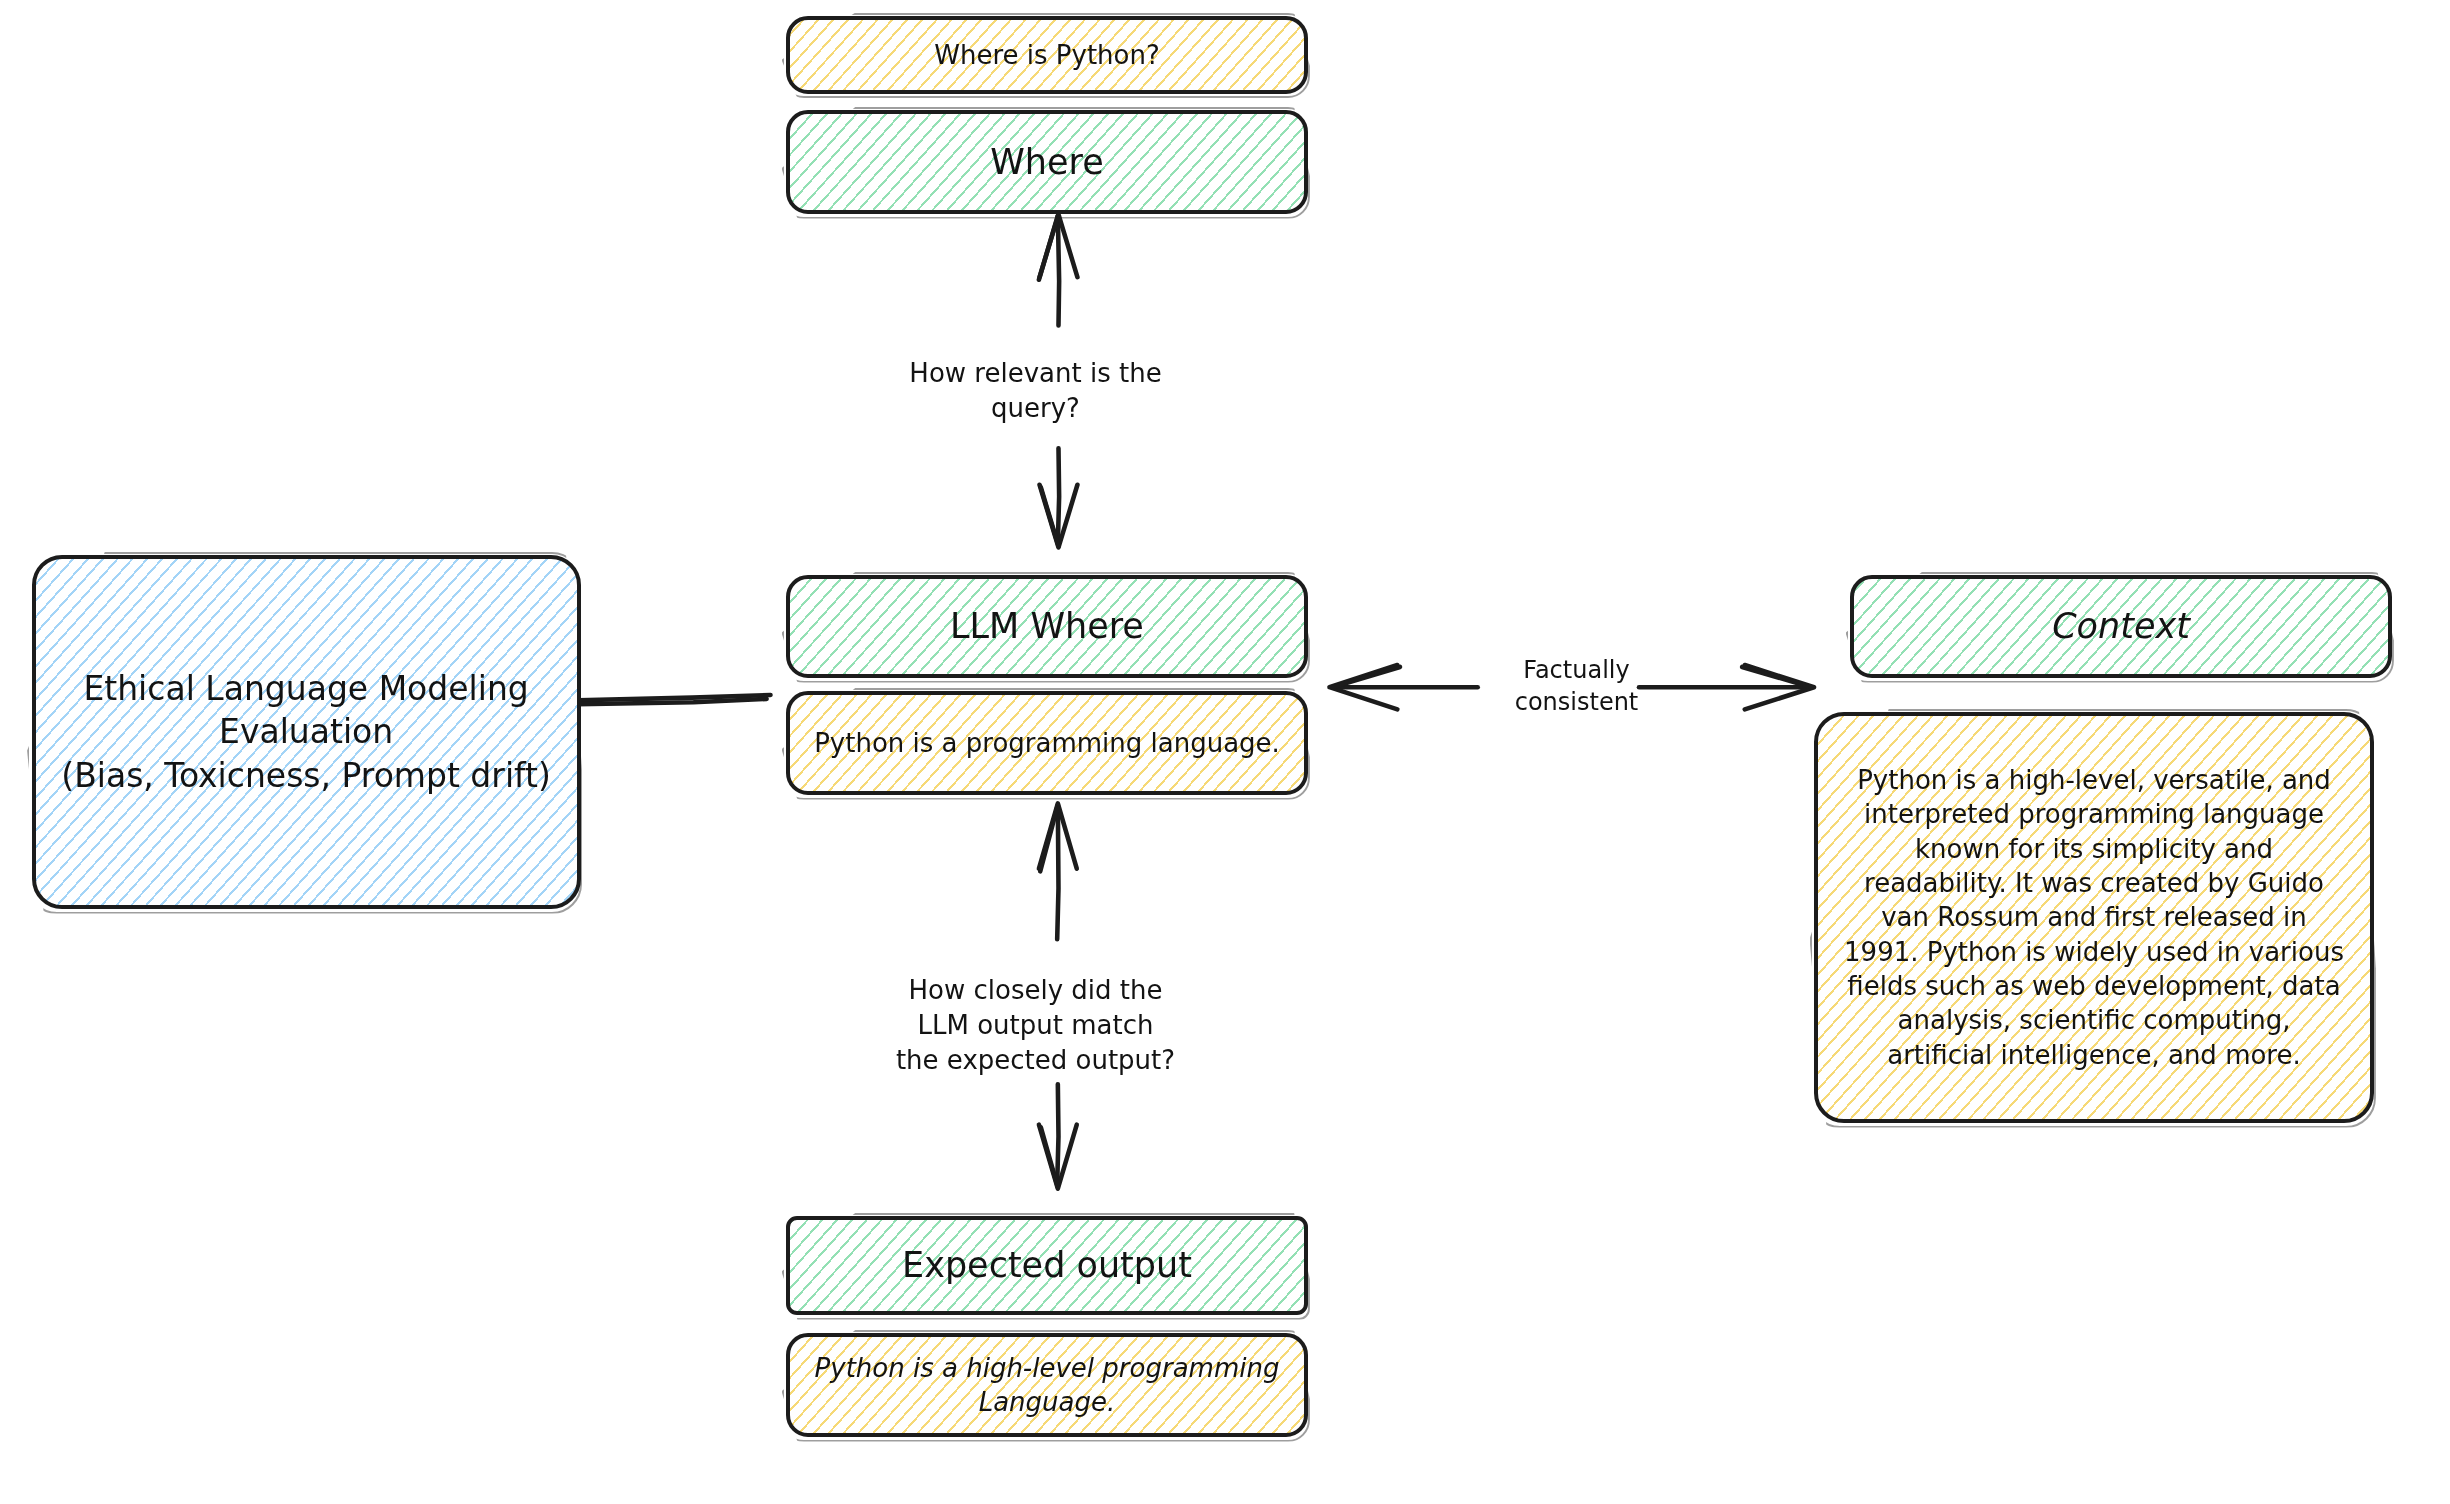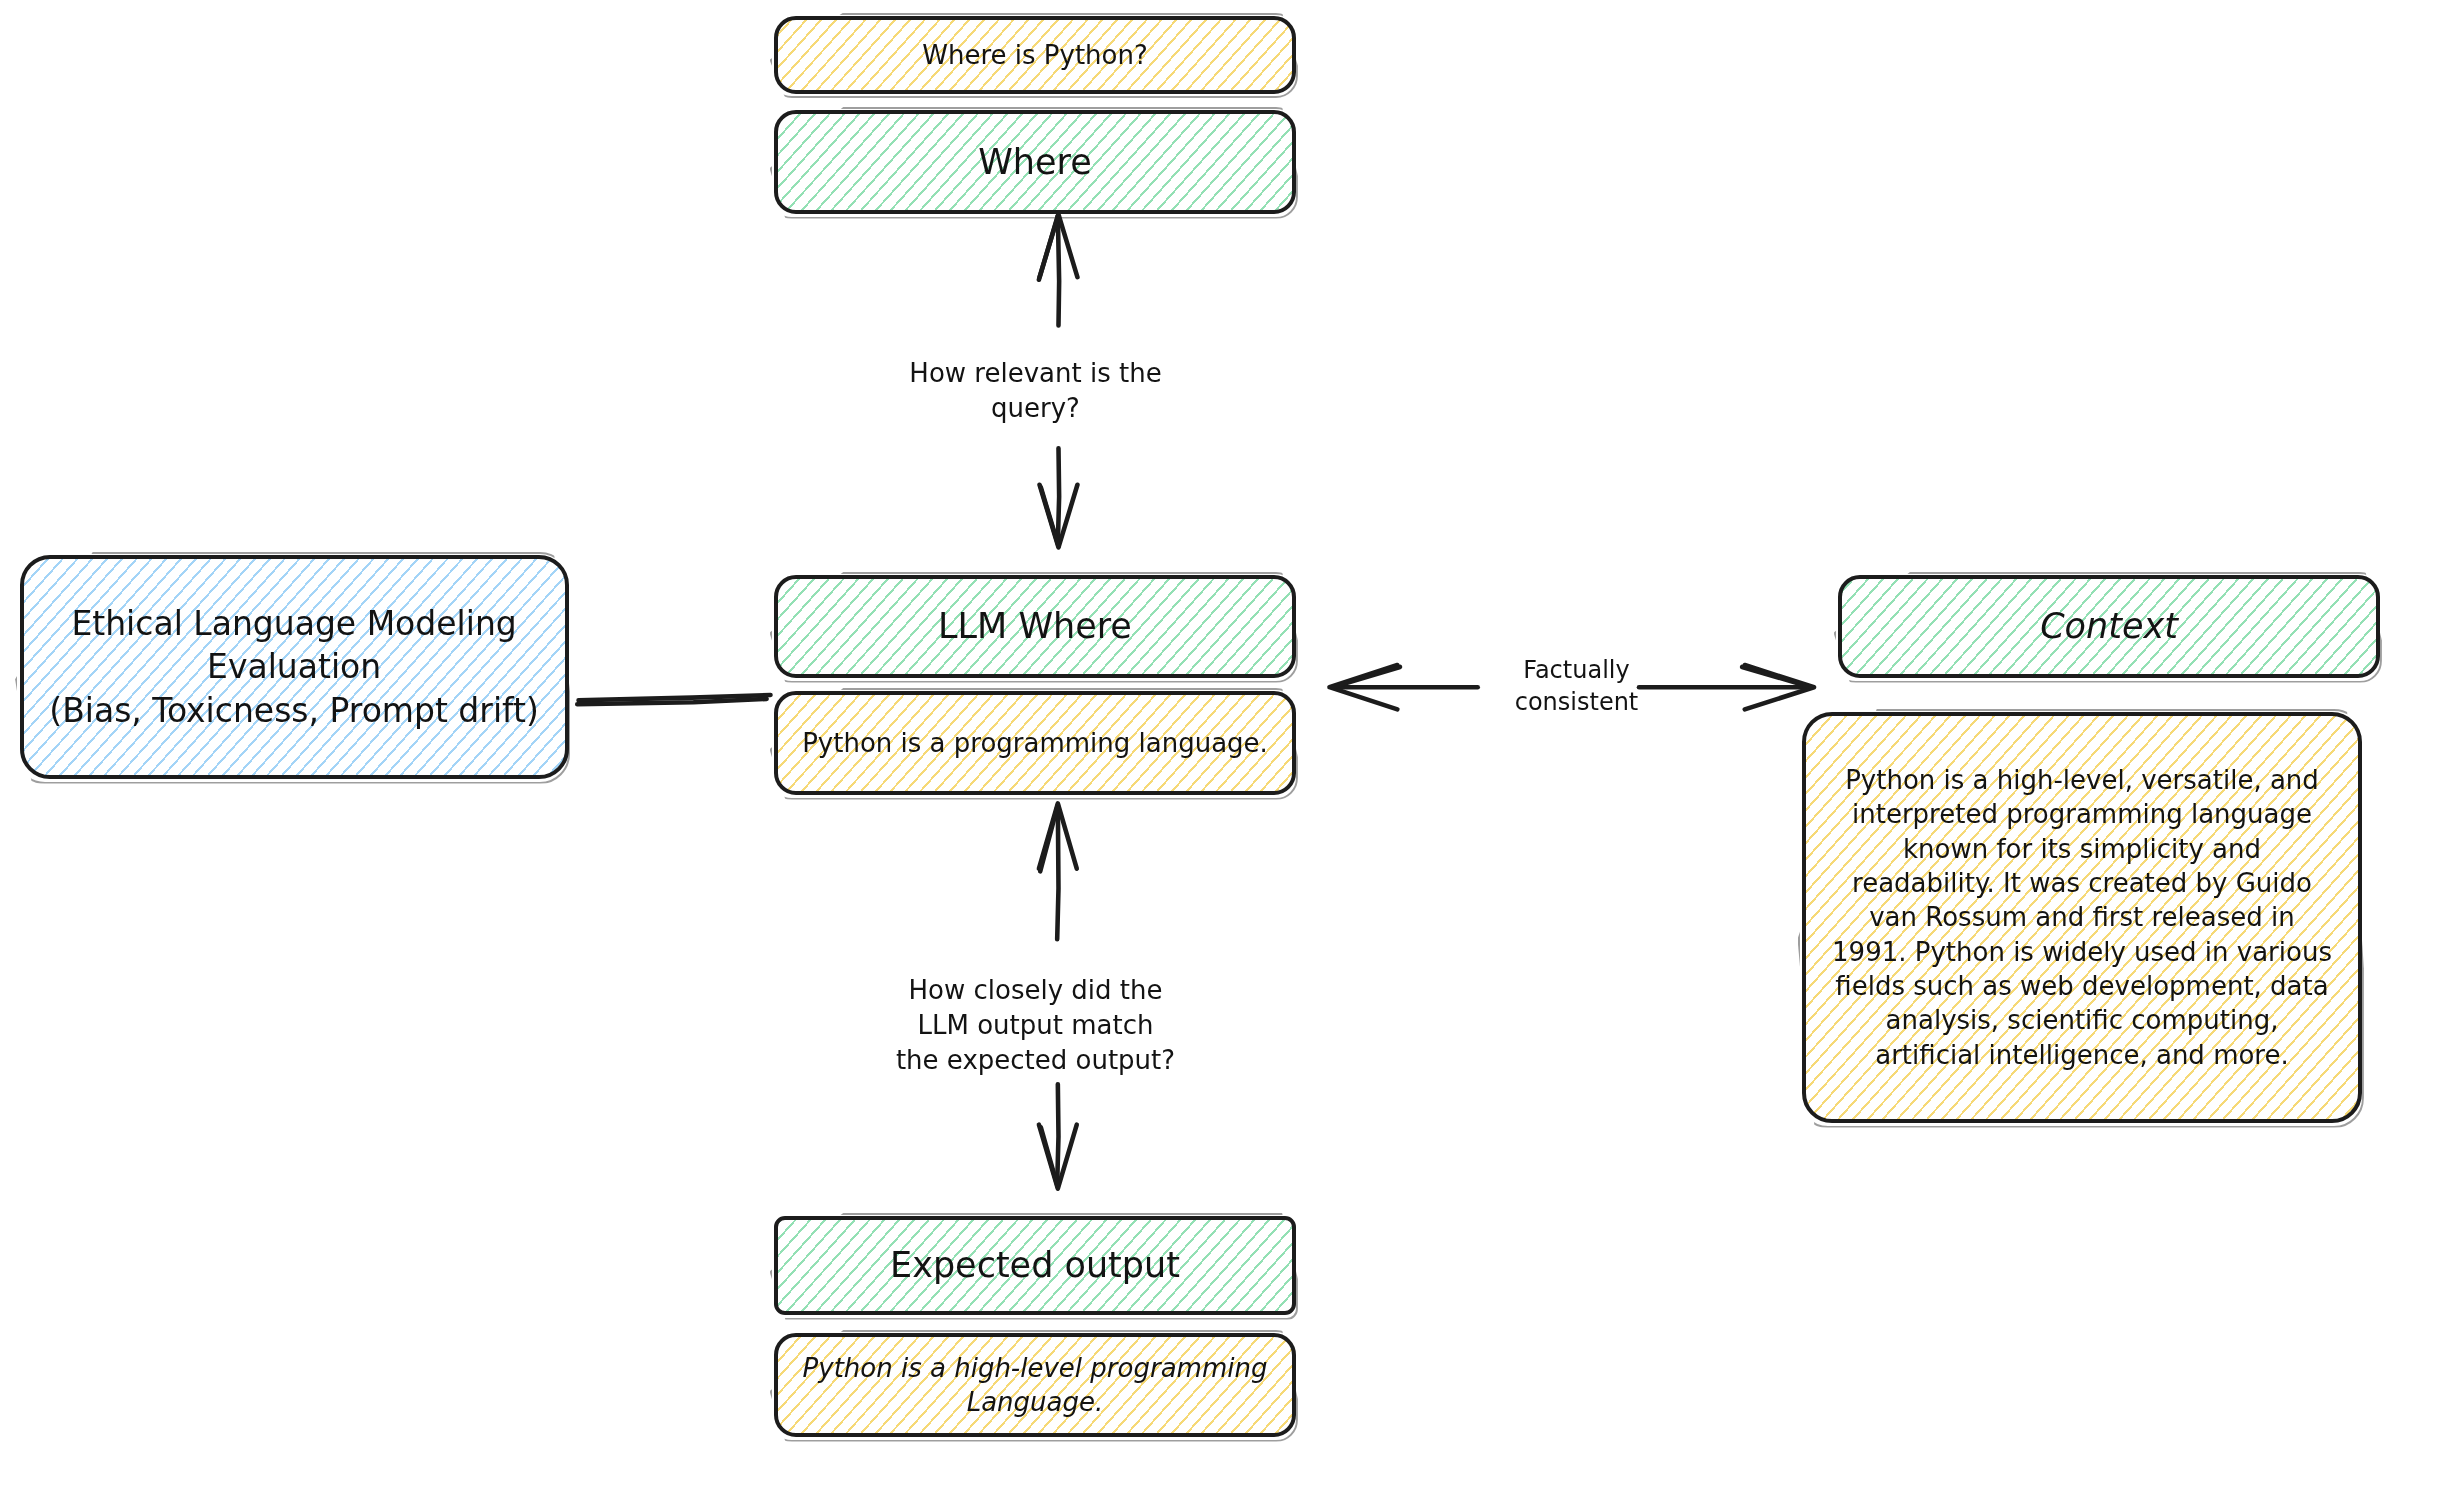--- a/index.html
+++ b/index.html
@@ -12,20 +12,21 @@
   svg#edges{position:absolute;left:0;top:0;width:2450px;height:1505px;pointer-events:none;}
 
   .node{
     position:absolute;box-sizing:border-box;
     display:flex;align-items:center;justify-content:center;
     text-align:center;
     border:4.6px solid #1c1c1c;
     color:#131313;
     line-height:1.32;
     padding:9.1px 17px;
+    margin-left:12px;
   }
   .node .lbl{position:relative;z-index:2;white-space:pre-line;}
 
   
   .node.rounded{border-radius:22px;}
   .node.rounded-lg{border-radius:30px;}
   .node::after{
     content:"";position:absolute;left:-8.5px;top:-7.2px;right:-5.9px;bottom:-8.5px;
     border:2px solid rgba(28,28,28,.78);
     border-radius:inherit;
@@ -65,21 +66,21 @@
 
   
   #n-query-text   {left:774px;top:15.7px;   width:522px;height:78px;font-size:26px;}
   #n-query        {left:774px;top:110px;  width:522px;height:104px;font-size:35px;}
   #n-llm          {left:774px;top:575px;  width:522px;height:103px;font-size:35px;}
   #n-llm-text     {left:774px;top:691px; width:522px;height:104px;font-size:26px;}
   #n-expected     {left:774px;top:1216px; width:522px;height:99px;font-size:35px;border-radius:11px;}
   #n-expected-text{left:774px;top:1333px; width:522px;height:104px;font-size:26px;font-style:italic;}
   #n-context      {left:1838px;top:575px;  width:542px;height:103px;font-size:35px;font-style:italic;}
   #n-context-text {left:1802px;top:712px; width:560px;height:411px;font-size:26px;padding:17px 26px;}
-  #n-ethical      {left:19.6px;  top:555px;  width:549px;height:224px;font-size:33px;}
+  #n-ethical      {left:19.6px;  top:555px;  width:549px;height:354px;font-size:33px;}
 
   #lbl-relevant  {left:879px;top:356px;  width:313px;font-size:26px;}
   #lbl-match     {left:872px;top:973px; width:327px;font-size:26px;}
   #lbl-factual   {left:1469px;top:654px; width:215px;font-size:24px;}
 </style>
 </head>
 <body>
 
 <div id="canvas">
 

